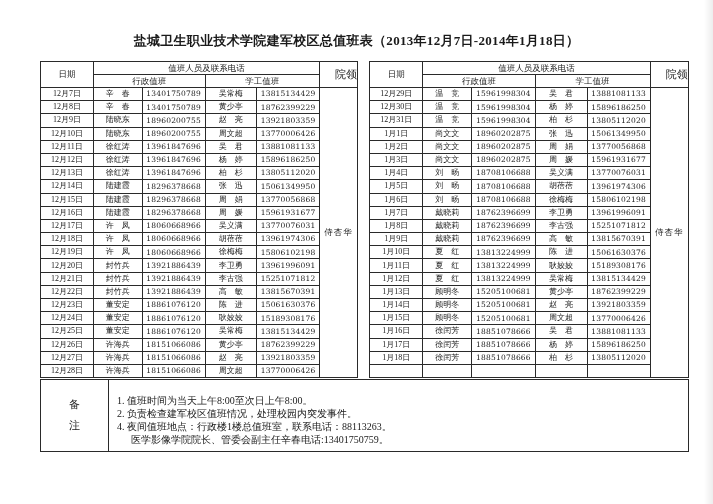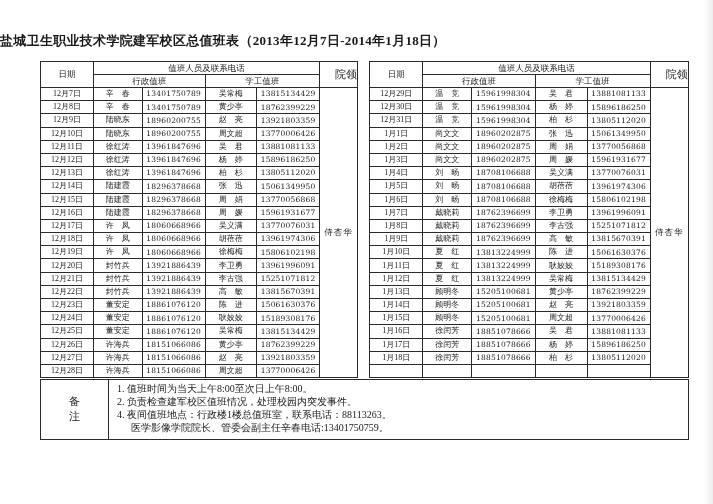--- a/index.html
+++ b/index.html
@@ -5,21 +5,21 @@
   html,body{margin:0;padding:0;}
   body{
     width:713px;height:504px;background:#fdfdfd;overflow:hidden;
     font-family:"Liberation Serif","DejaVu Serif",serif;color:#1a1a1a;
     -webkit-font-smoothing:antialiased;
   }
   .page{position:relative;width:713px;height:504px;background:#fff;}
   .scan-edge{position:absolute;top:0;right:0;width:9px;height:100%;
     background:linear-gradient(to right,rgba(0,0,0,0),rgba(0,0,0,0.07));}
   .doc-title{
-    position:absolute;top:32px;left:0;width:100%;text-align:left;
+    position:absolute;top:32px;left:0;width:100%;text-align:center;
     font-size:13px;font-weight:bold;letter-spacing:.3px;white-space:nowrap;
   }
   .tables{position:absolute;top:61px;left:40px;display:flex;justify-content:space-between;}
   table{border-collapse:collapse;table-layout:fixed;background:#fff;}
   .t-left{width:318px;}
   .t-right{width:320px;margin-left:11px;}
   th,td{
     border:1px solid #2a2a2a;padding:0;text-align:center;vertical-align:middle;
     font-weight:normal;font-size:8px;height:12.2px;line-height:1;
     overflow:hidden;white-space:nowrap;
@@ -29,21 +29,21 @@
   td.phone{font-size:7.5px;letter-spacing:.2px;font-family:"DejaVu Serif",serif;}
   td.leader-cell{font-size:8.5px;letter-spacing:1px;margin-left:12px;}
   .remarks{
     position:absolute;top:379px;left:40px;width:649px;
     border:1px solid #2a2a2a;display:flex;background:#fff;box-sizing:border-box;
   }
   .remarks-label{
     width:67px;border-right:1px solid #2a2a2a;display:flex;flex-direction:column;
     align-items:center;justify-content:space-around;padding:14px 0;font-size:11px;
   }
-  .remarks-body{flex:1;padding:3px 6px 4px 8px;font-size:10px;line-height:12.9px;}
+  .remarks-body{flex:1;padding:3px 6px 4px 8px;font-size:10px;line-height:12.9px;margin-top:12px;}
   .remarks-body .line{white-space:nowrap;}
   .remarks-body .indent{padding-left:14px;}
 </style>
 </head>
 <body>
 
 <div class="page">
   <div class="scan-edge"></div>
 
   <div class="doc-title">盐城卫生职业技术学院建军校区总值班表（2013年12月7日-2014年1月18日）</div>

